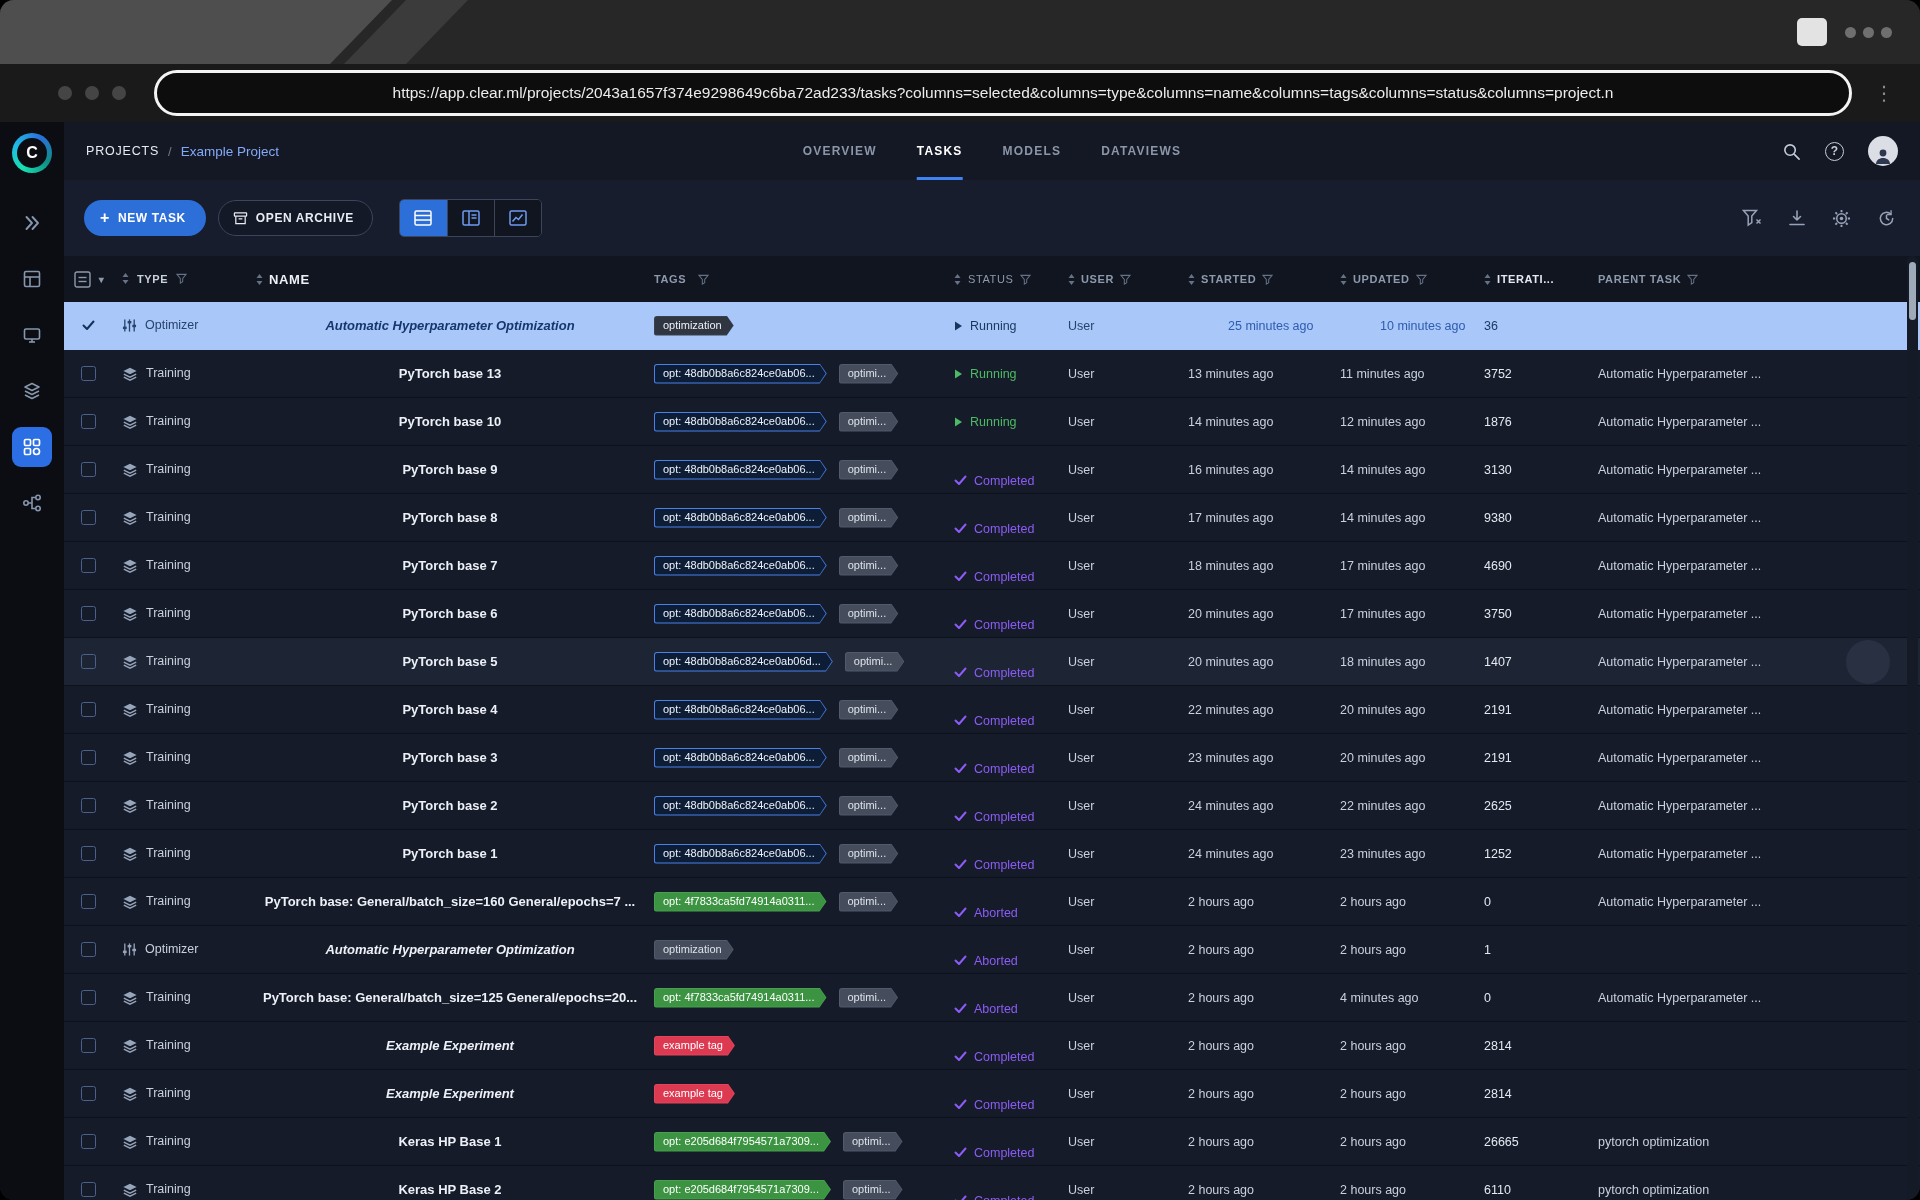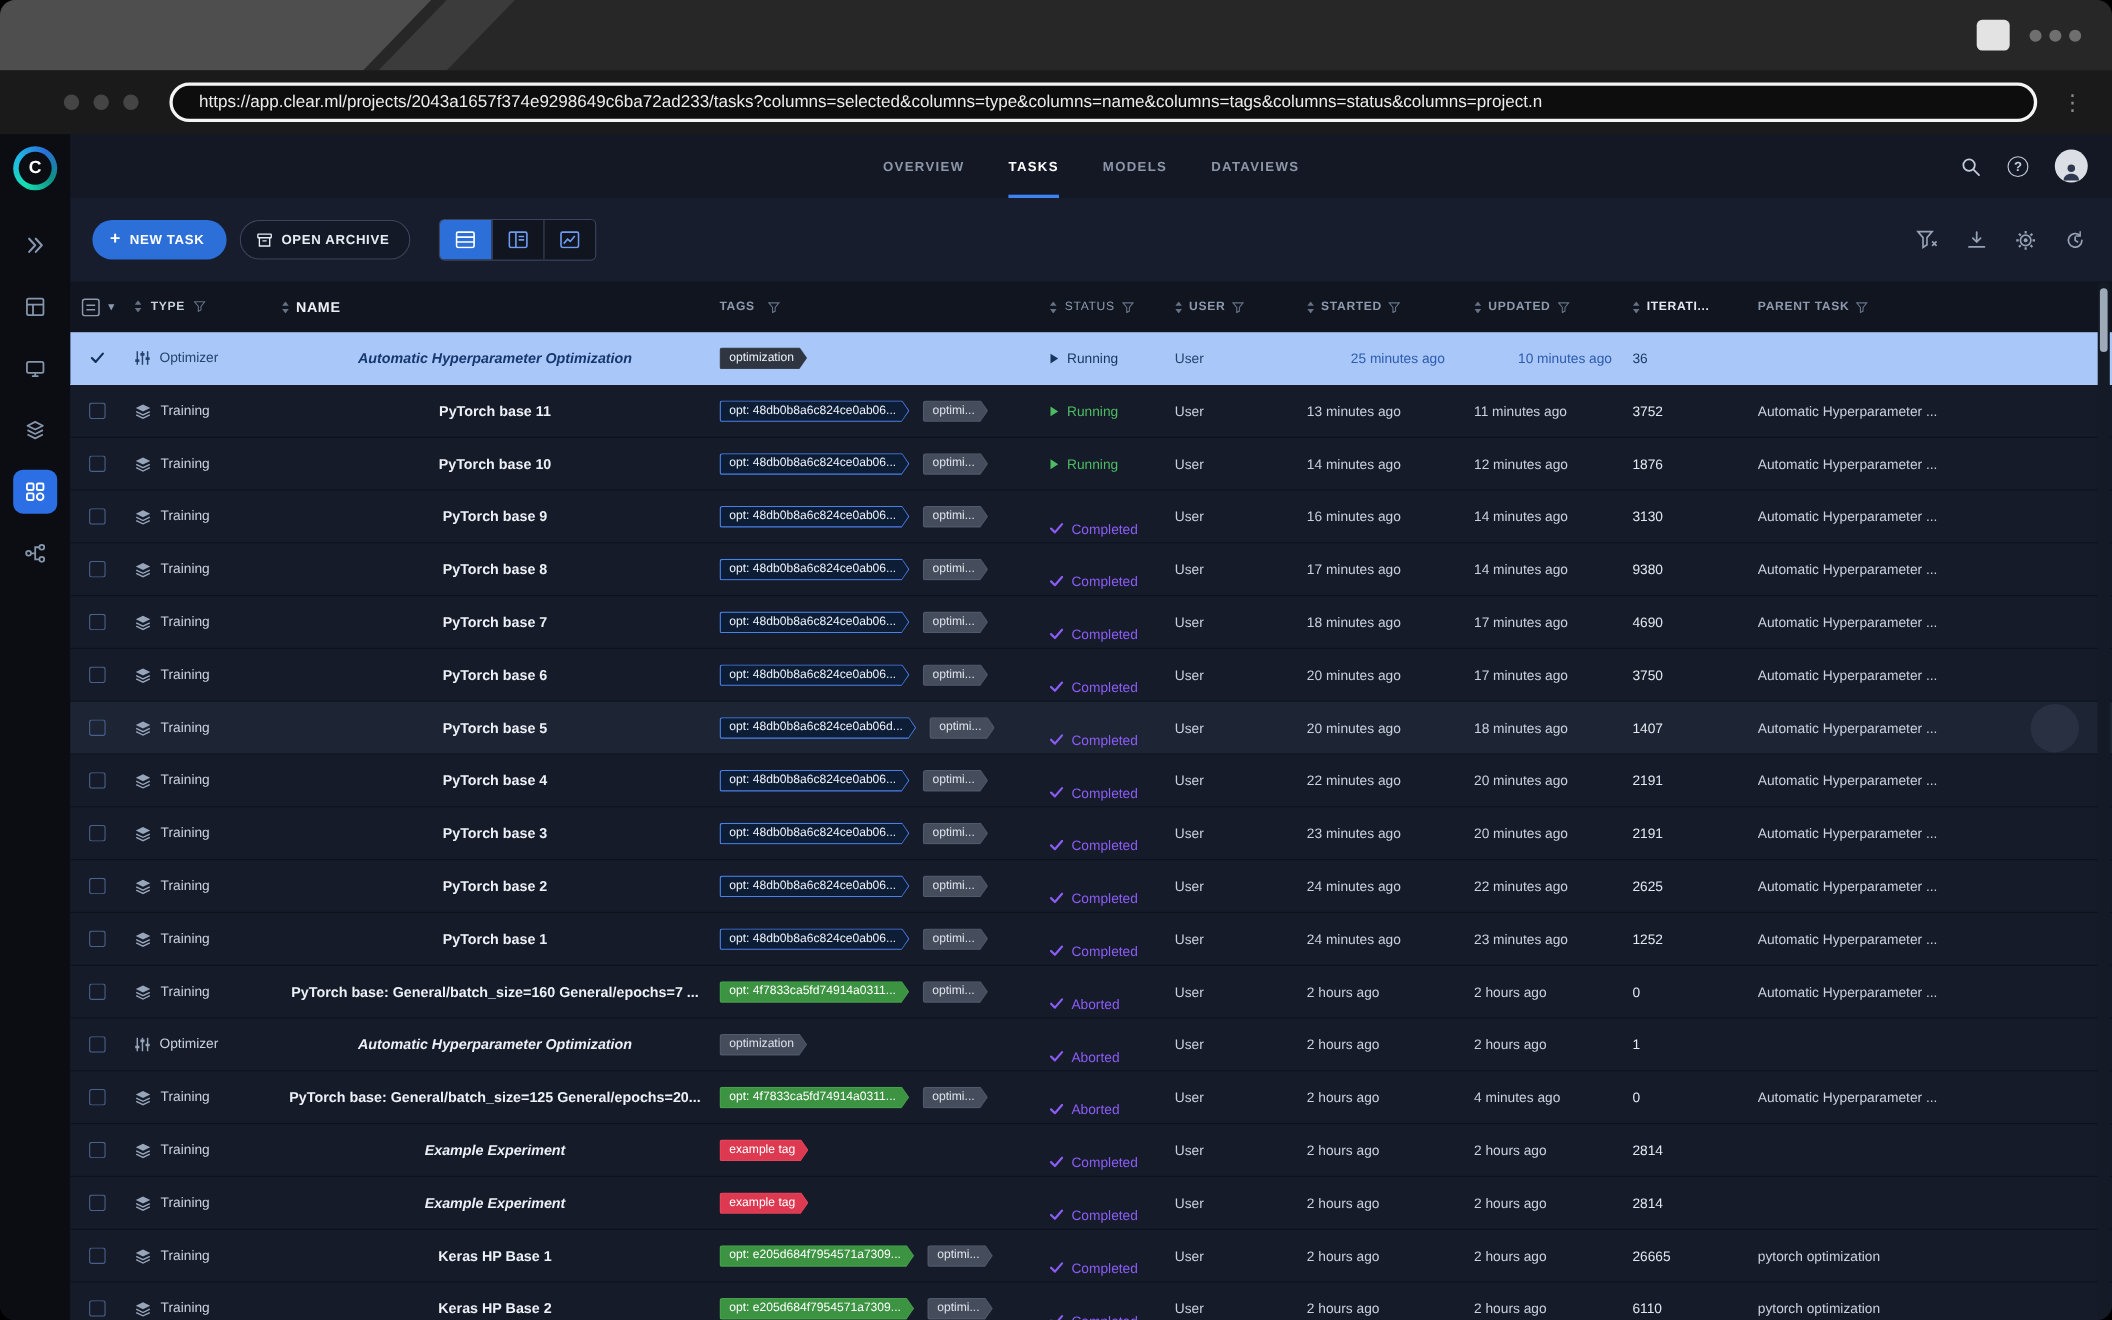--- a/index.html
+++ b/index.html
@@ -14,22 +14,22 @@
     background: #4e4e4e; clip-path: polygon(0 0, 392px 0, 330px 100%, 0 100%); }
   .tab-shape2 { position: absolute; left: 0; top: 0; width: 480px; height: 64px;
     background: #3b3b3b; clip-path: polygon(406px 0, 468px 0, 406px 100%, 344px 100%); }
   .chrome-top-right { position: absolute; right: 28px; top: 0; height: 64px; display: flex; align-items: center; gap: 18px; }
   .ext-box { width: 30px; height: 28px; background: #e3e3e3; border-radius: 5px; }
   .top-dots { display: flex; gap: 7px; }
   .top-dots span { width: 11px; height: 11px; border-radius: 50%; background: #6f6f6f; display: block; }
   .chrome-url-row { height: 58px; background: #1a1a1a; display: flex; align-items: center; padding: 0 26px 0 58px; }
   .win-dots { display: flex; gap: 13px; margin-right: 28px; }
   .win-dots span { width: 14px; height: 14px; border-radius: 50%; background: #454545; display: block; }
-  .url-bar { flex: 1; height: 36px; background: #0d0d0d; border: 3px solid #f4f4f4; border-radius: 24px;
-    display: flex; align-items: center; padding: 0 24px; overflow: hidden; }
+  .url-bar { flex: 1; height: 46px; background: #0d0d0d; border: 3px solid #f4f4f4; border-radius: 24px;
+    display: flex; align-items: center; padding: 0 24px; overflow: hidden; justify-content: center; }
   .url-bar span { color: #ececec; font-size: 15.5px; white-space: nowrap; overflow: hidden; }
   .kebab { color: #8a8a8a; font-size: 20px; margin-left: 22px; letter-spacing: 0; }
 
   
   .app { display: flex; height: 1078px; }
   .sidebar { width: 64px; background: #0b0d13; display: flex; flex-direction: column; align-items: center; flex: none; }
   .logo { margin-top: 11px; width: 40px; height: 40px; border-radius: 50%;
     background: conic-gradient(from 210deg, #17e0b2, #1fb9e8, #2a6fd9, #0f8f86, #17e0b2);
     display: flex; align-items: center; justify-content: center; }
   .logo-in { width: 30px; height: 30px; border-radius: 50%; background: #0b0d13; color: #fff;
@@ -223,20 +223,25 @@
                 <path d="M6.2 10H10M10 10V4.5h3.6M10 10v5.5h3.6"></path>
               </svg>
             </span>
           </div>
         </nav>
     </aside>
 
     <div class="main">
 
       <header class="app-header">
+        <div class="crumbs">
+          <span class="crumb-root">PROJECTS</span>
+          <span class="crumb-sep">/</span>
+          <span class="crumb-cur">Example Project</span>
+        </div>
         <div class="tabs">
           <div class="tab">OVERVIEW</div>
           <div class="tab active">TASKS</div>
           <div class="tab">MODELS</div>
           <div class="tab">DATAVIEWS</div>
         </div>
         <div class="hdr-icons">
           <span style="display:flex;">
             <svg width="19" height="19" viewBox="0 0 20 20" fill="none" stroke="currentColor" stroke-width="1.7" stroke-linecap="round">
                 <circle cx="8.5" cy="8.5" r="5.5"></circle>
@@ -502,21 +507,21 @@
               <div class="td col-type">
                 <span class="type-ic">
                   <svg width="16" height="16" viewBox="0 0 16 16">
                     <path d="M8 1.8 14.6 5 8 8.2 1.4 5Z" fill="currentColor"></path>
                     <path d="M1.8 8.2 8 11.2 14.2 8.2" fill="none" stroke="currentColor" stroke-width="1.3"></path>
                     <path d="M1.8 11.2 8 14.2 14.2 11.2" fill="none" stroke="currentColor" stroke-width="1.3"></path>
                   </svg>
                 </span>
                 <span>Training</span>
               </div>
-              <div class="td col-name">PyTorch base 11</div>
+              <div class="td col-name">PyTorch base 13</div>
               <div class="td col-tags">
                 <span class="tag tag-opt">
                   <span class="tag-in">opt: 48db0b8a6c824ce0ab06...</span>
                 </span>
                 <span class="tag tag-gray">
                   <span class="tag-in">optimi...</span>
                 </span>
               </div>
               <div class="td col-status st-running">
                 <span class="st-ic">

